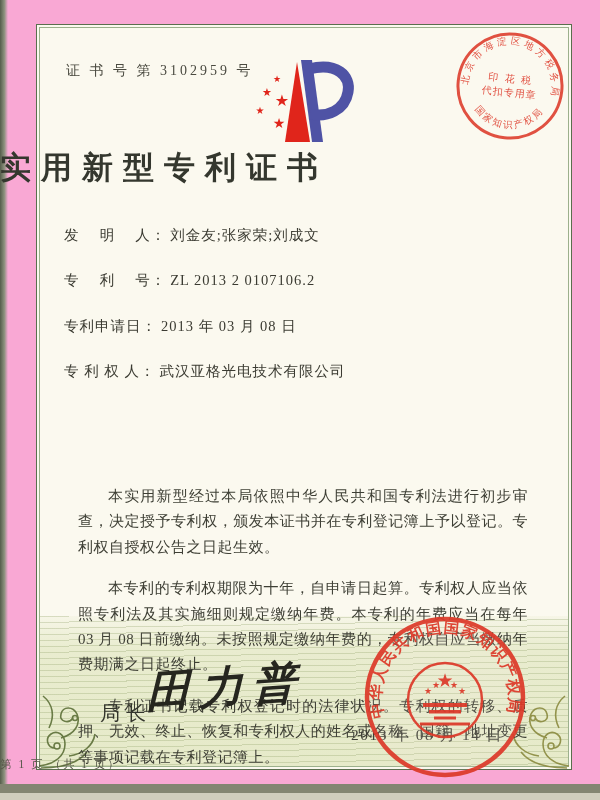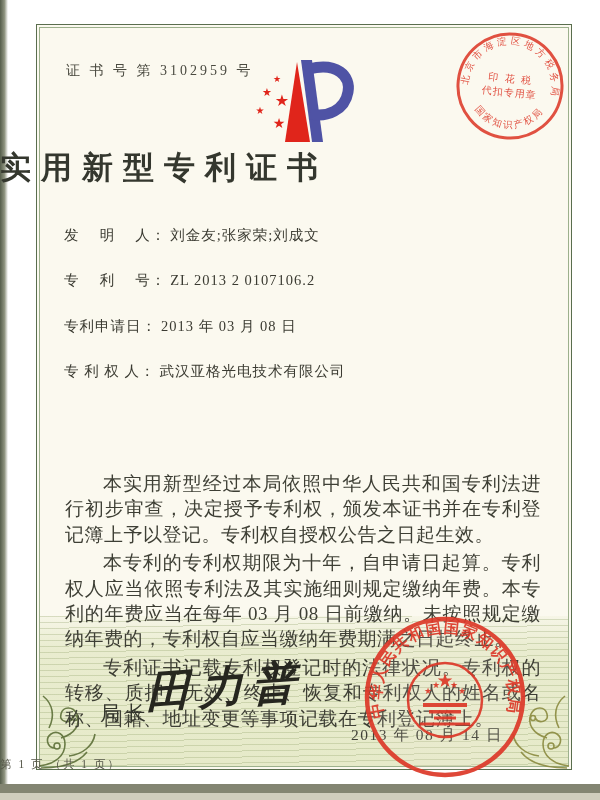--- a/index.html
+++ b/index.html
@@ -1,18 +1,18 @@
 <!DOCTYPE html>
 <html><head>
 <meta charset="utf-8">
 <style>
   html,body{margin:0;padding:0;background:#d8d4c4;}
   .photo{
     position:relative;width:600px;height:800px;overflow:hidden;
-    background:#ffffff;
+    background:#f9a8d4;
     font-family:"Liberation Serif","DejaVu Serif",serif;
   }
   
   .spine{position:absolute;left:0;top:0;width:8px;height:786px;
     background:linear-gradient(90deg,#555d4b 0%,#8d927e 55%,rgba(243,240,225,0) 100%);}
   .bottom-edge{position:absolute;left:0;top:784px;width:100%;height:9px;background:#838572;}
   .bottom-edge2{position:absolute;left:0;top:793px;width:100%;height:7px;background:#cfcdbd;}
 
   
   .frame{position:absolute;left:36px;top:24px;width:534px;height:744px;
@@ -34,21 +34,21 @@
 
   .title{position:absolute;left:0;top:147px;width:100%;text-align:left;
     font-size:31px;font-weight:600;letter-spacing:10px;color:#34372e;}
 
   .fields{position:absolute;left:64px;top:226px;right:56px;}
   .field-row{height:45.4px;font-size:14.5px;color:#3b3b32;letter-spacing:1px;white-space:nowrap;}
   .field-label{color:#3b3b32;}
   .field-value{color:#3b3b32;margin-left:4px;}
 
   .body-text{position:absolute;left:62px;right:56px;top:468px;}
-  .body-text p{margin:3px;font-size:19px;line-height:25.4px;text-align:justify;
+  .body-text p{margin:16px;font-size:15px;line-height:25.4px;text-align:justify;
     text-indent:2em;color:#3e3f35;letter-spacing:0.5px;}
 
   .director-label{position:absolute;left:100px;top:700px;font-size:20px;
     letter-spacing:6px;color:#33352c;}
   .signature{position:absolute;left:146px;top:658px;font-size:44px;font-weight:700;
     font-style:italic;letter-spacing:9px;color:#26261f;
     transform:rotate(-4deg) skewX(-4deg);white-space:nowrap;}
 
   .grant-date{position:absolute;left:351px;top:725px;font-size:15.5px;
     letter-spacing:1.5px;color:#3f4036;}

